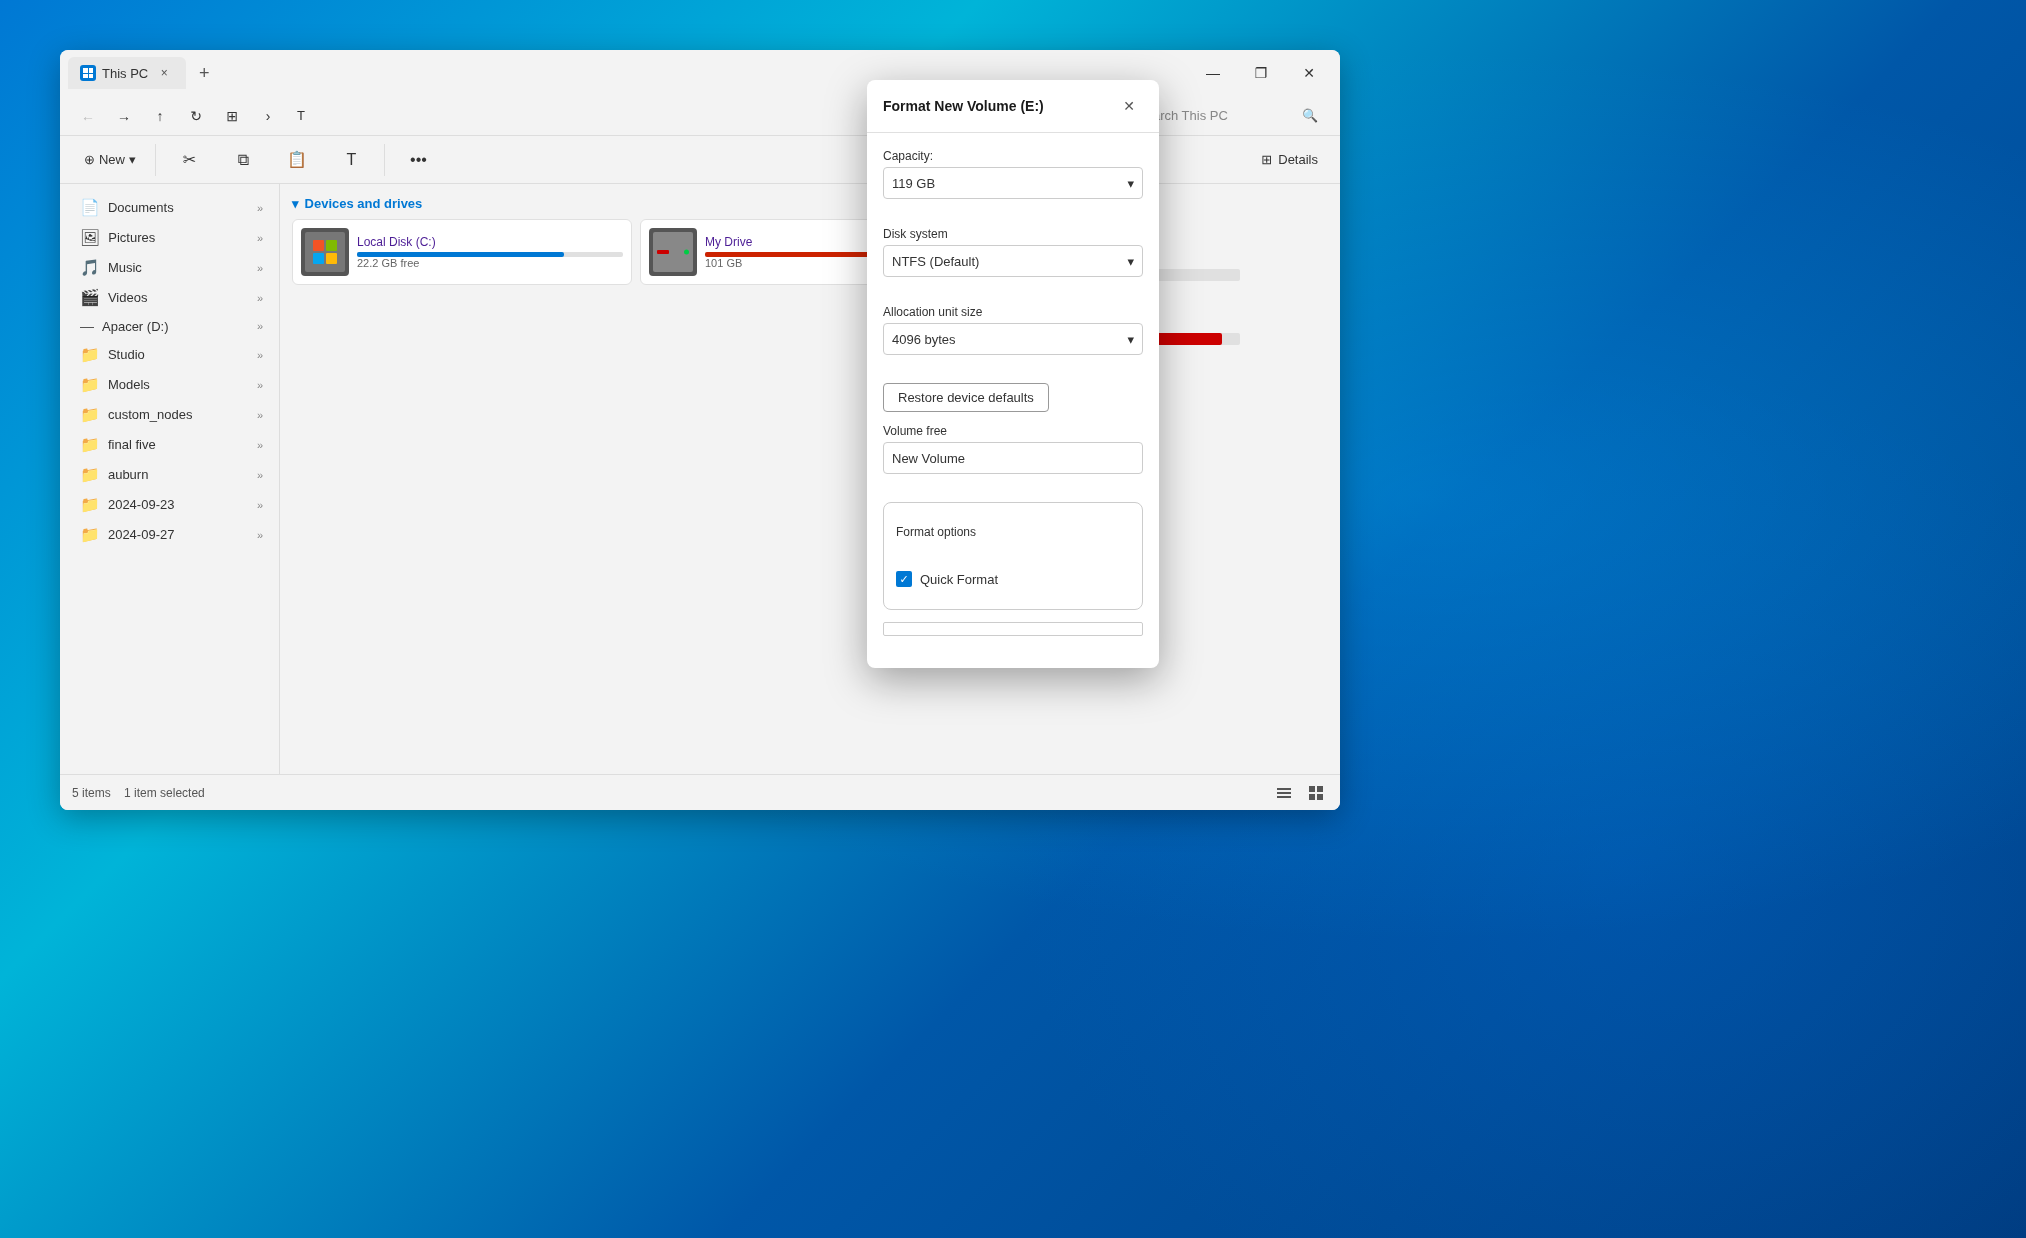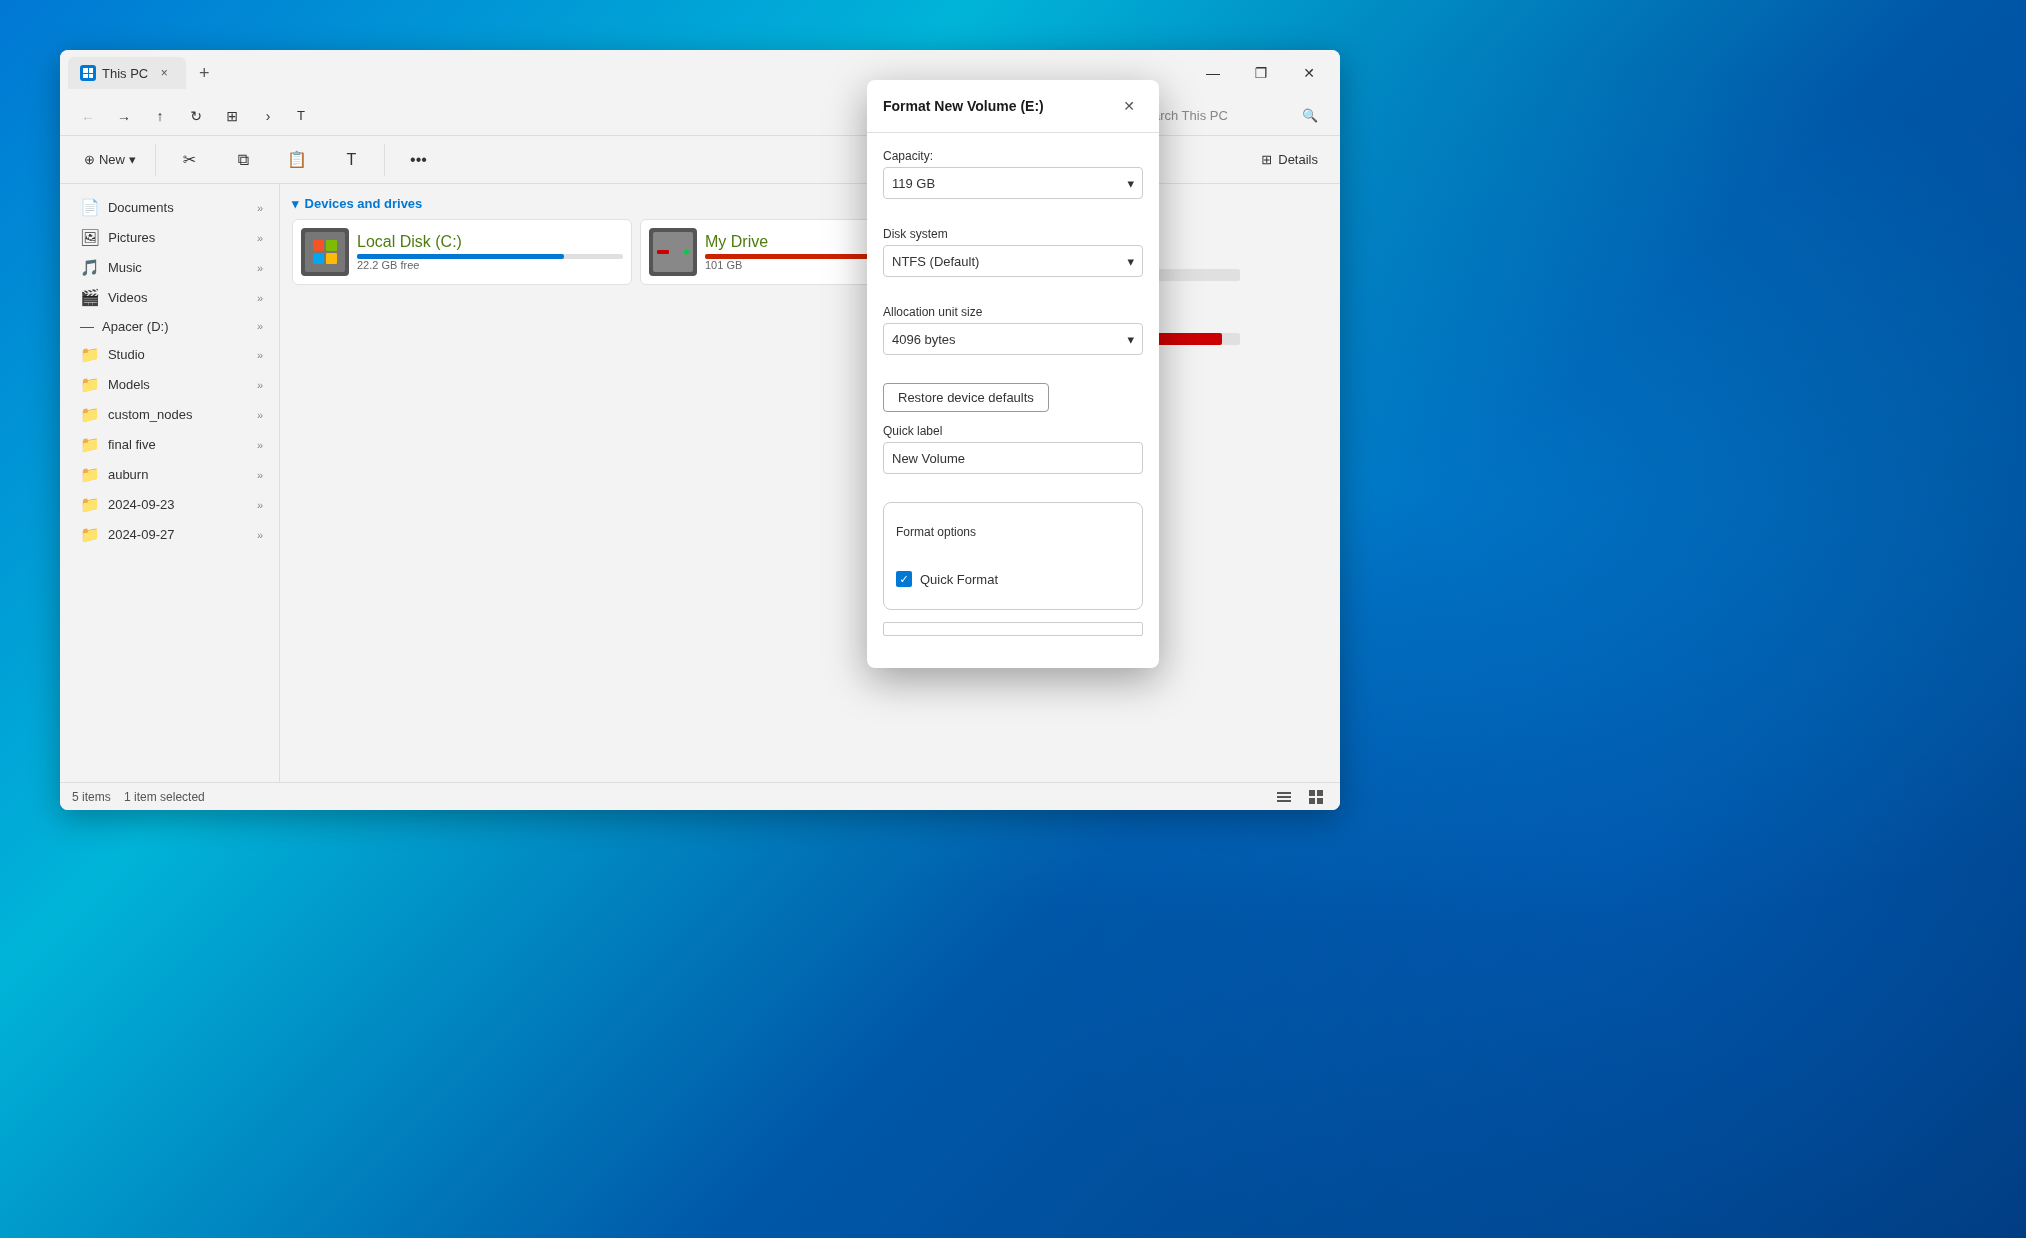--- a/index.html
+++ b/index.html
@@ -299,31 +299,31 @@
       height: 48px;
       border-radius: 4px;
       background: #ddd;
       display: flex;
       align-items: center;
       justify-content: center;
       flex-shrink: 0;
       overflow: hidden;
     }
     .drive-info { flex: 1; min-width: 0; }
-    .drive-name { font-size: 16px; font-weight: 500; color: #4d7c0f; white-space: nowrap; overflow: hidden; text-overflow: ellipsis; }
+    .drive-name { font-size: 12px; font-weight: 500; color: #4c1d95; white-space: nowrap; overflow: hidden; text-overflow: ellipsis; }
     .drive-size { font-size: 11px; color: #666; }
     .drive-bar-bg { height: 5px; background: #e0e0e0; border-radius: 2px; margin-top: 3px; }
     .drive-bar-fill { height: 100%; border-radius: 2px; }
 
     
     .status-bar {
       display: flex;
       align-items: center;
       justify-content: space-between;
-      height: 28px;
+      height: 36px;
       padding: 0 12px;
       background: #f3f3f3;
       border-top: 1px solid #ddd;
       font-size: 12px;
       color: #555;
       flex-shrink: 0;
     }
     .status-right {
       display: flex;
       gap: 8px;
@@ -793,21 +793,21 @@
         </div>
       </div>
 
       
       <div class="restore-btn">
         <span>Restore device defaults</span>
       </div>
 
       
       <div class="field-group">
-        <div class="field-label">Quick label</div>
+        <div class="field-label">Volume free</div>
         <input type="text" class="text-field" value="New Volume" style="">
       </div>
 
       
       <div class="format-options-box">
         <div class="format-options-label">Format options</div>
         <div class="checkbox-row">
           <div class="checkbox-custom"></div>
           <span class="checkbox-label">Quick Format</span>
         </div>

